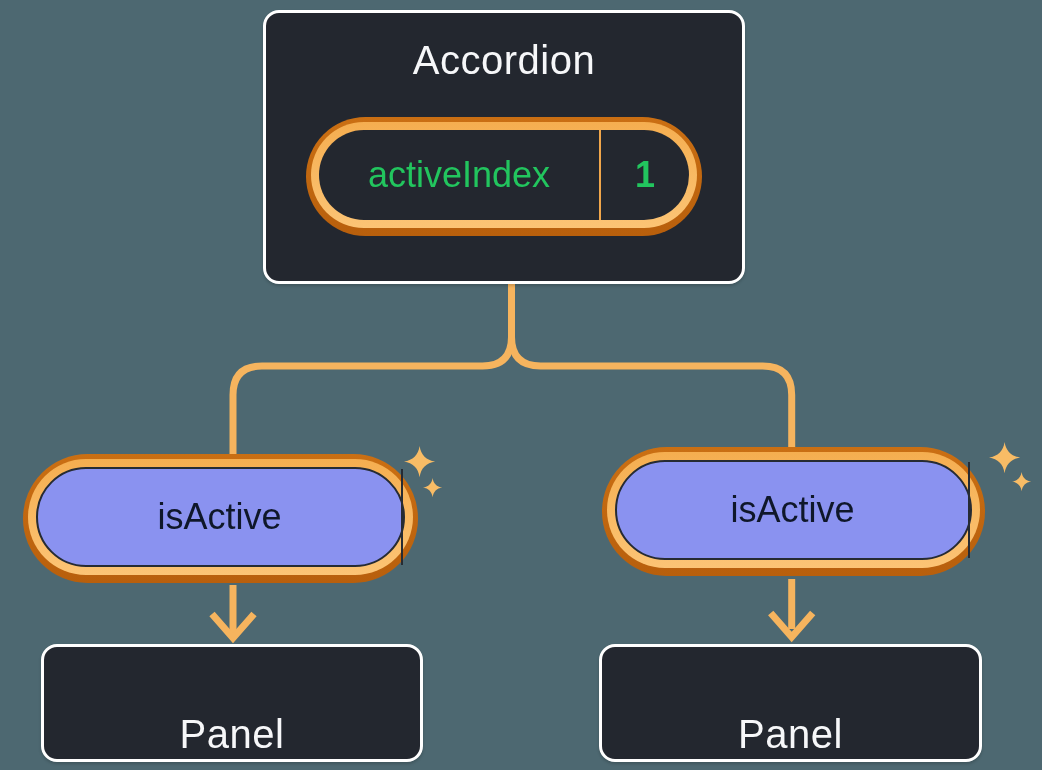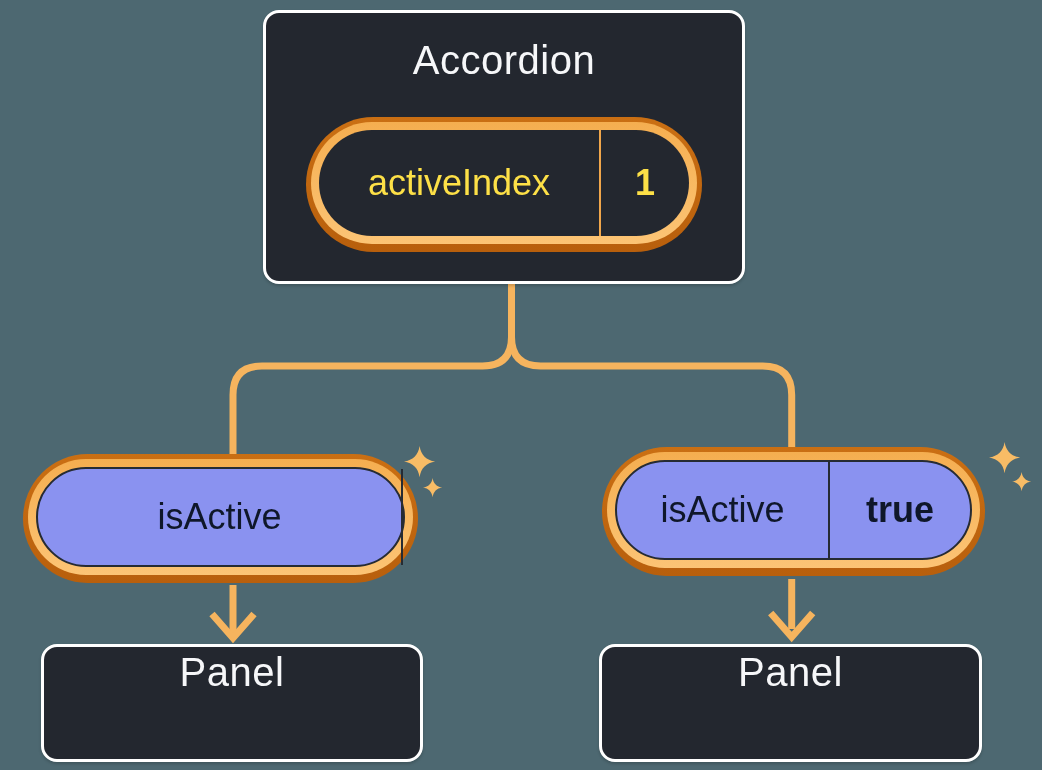--- a/index.html
+++ b/index.html
@@ -24,21 +24,21 @@
   }
   .accordion-box{
     left:263px;top:10px;width:482px;height:274px;
     display:flex;flex-direction:column;align-items:center;
     padding-top:22px;
   }
   .box-title{
     font-size:40px;line-height:50px;font-weight:500;
     color:#F6F7F9;letter-spacing:0.5px;
   }
-  .panel-box{display:flex;align-items:flex-start;justify-content:center;font-size:40px;font-weight:500;}
+  .panel-box{display:flex;align-items:flex-end;justify-content:center;font-size:40px;font-weight:500;}
   .panel-left{left:41px;top:644px;width:382px;height:118px;}
   .panel-right{left:599px;top:644px;width:383px;height:118px;}
 
   
   .pill{
     border-radius:999px;
     background:linear-gradient(180deg,#CA6F13,#B85F0C);
     padding:5px 5px 8px 5px;
     display:inline-block;
   }
@@ -51,21 +51,21 @@
     border-radius:999px;
     display:flex;align-items:stretch;
     font-size:36px;
   }
   .pill-label{flex:1;display:flex;align-items:center;justify-content:center;padding:0 18px;}
   .pill-value{display:flex;align-items:center;justify-content:center;font-weight:700;}
   .pill-divider{width:2px;align-self:stretch;}
 
   
   .state-pill{margin-top:32px;}
-  .state-pill .pill-body{background:#23272F;height:106px;width:370px;color:#fde047;}
+  .state-pill .pill-body{background:#23272F;height:90px;width:370px;color:#22c55e;}
   .state-pill .pill-divider{background:#F0A64B;}
   .state-pill .pill-value{width:88px;}
 
   
   .prop-pill{position:absolute;}
   .prop-pill .pill-body{
     background:#8A92F0;
     border:2px solid #262B33;
     height:100px;box-sizing:border-box;
     color:#0f172a;
@@ -140,21 +140,20 @@
         <div class="pill-divider"></div>
       </div>
     </div>
   </div>
 
   <div class="pill prop-pill prop-pill-right">
     <div class="pill-band">
       <div class="pill-body">
         <div class="pill-label">isActive</div>
         <div class="pill-divider"></div>
-        <div class="pill-value">true</div>
       </div>
     </div>
   </div>
 
   <div class="tree-box panel-box panel-left">
     <div class="box-title">Panel</div>
   </div>
   <div class="tree-box panel-box panel-right">
     <div class="box-title">Panel</div>
   </div>

